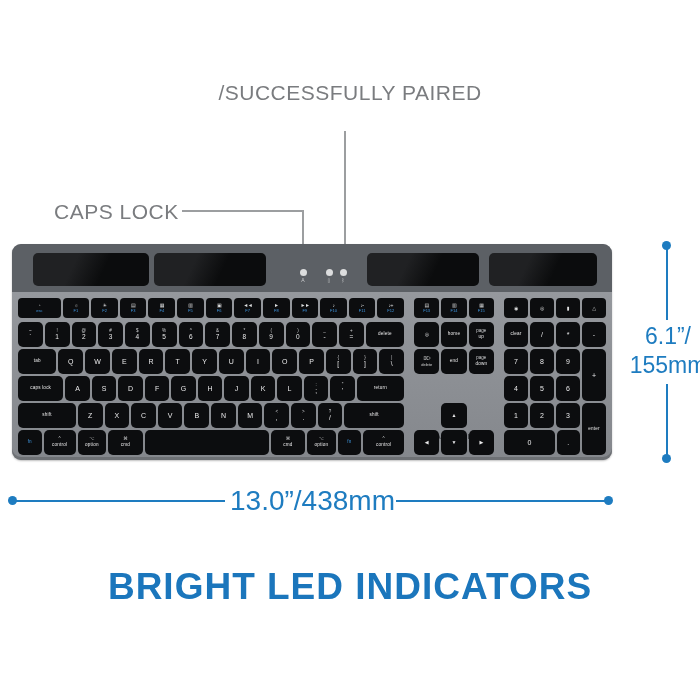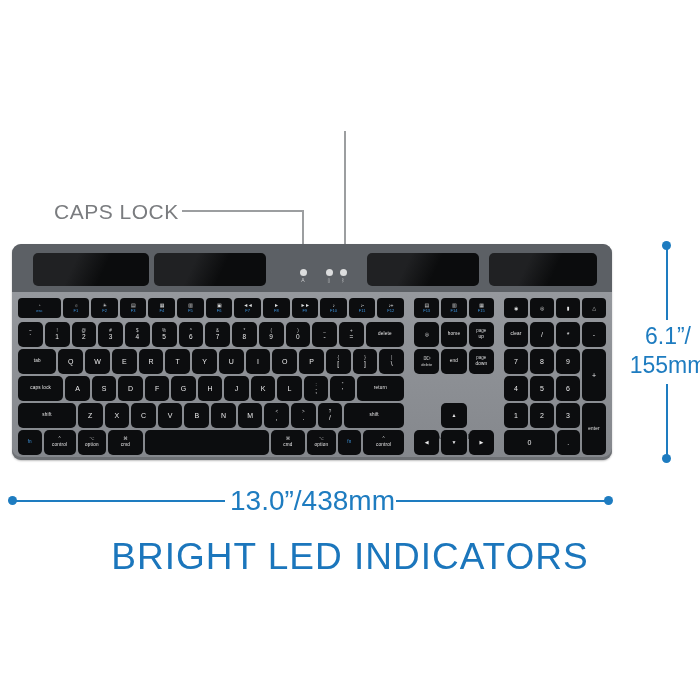--- a/index.html
+++ b/index.html
@@ -44,20 +44,21 @@
   .k .single{font-size:7px;}
   .k .single.arrow{font-size:5px;}
   .tallkey{position:absolute;right:0;width:24px;}
 </style>
 </head>
 <body>
 
 <div class="canvas">
 
   <div class="gray-label" style="left:0;right:0;top:80px;text-align:center;">
+    <div>/SUCCESSFULLY PAIRED</div>
   </div>
   <div class="callout" style="left:344px;top:131px;width:2px;height:135px;"></div>
 
   <div class="gray-label" style="left:54px;top:199px;">CAPS LOCK</div>
   <div class="callout" style="left:182px;top:210px;width:122px;height:2px;"></div>
   <div class="callout" style="left:302px;top:210px;width:2px;height:56px;"></div>
 
   <div class="kb">
     <div class="kb-top"></div>
     <div class="brand">MACALLY</div>
@@ -501,15 +502,15 @@
     <div>6.1”/</div>
     <div>155mm</div>
   </div>
 
   <div class="blue-line" style="left:12px;top:500px;width:213px;height:2px;"></div>
   <div class="blue-line" style="left:396px;top:500px;width:212px;height:2px;"></div>
   <div class="blue-dot" style="left:8px;top:496px;"></div>
   <div class="blue-dot" style="left:604px;top:496px;"></div>
   <div class="dim-text" style="left:230px;top:485px;width:162px;text-align:center;font-size:28px;">13.0”/438mm</div>
 
-  <div class="title" style="top:536px;">BRIGHT LED INDICATORS</div>
+  <div class="title" style="top:566px;font-weight:bold;">BRIGHT LED INDICATORS</div>
 
 </div>
 
 </body></html>

